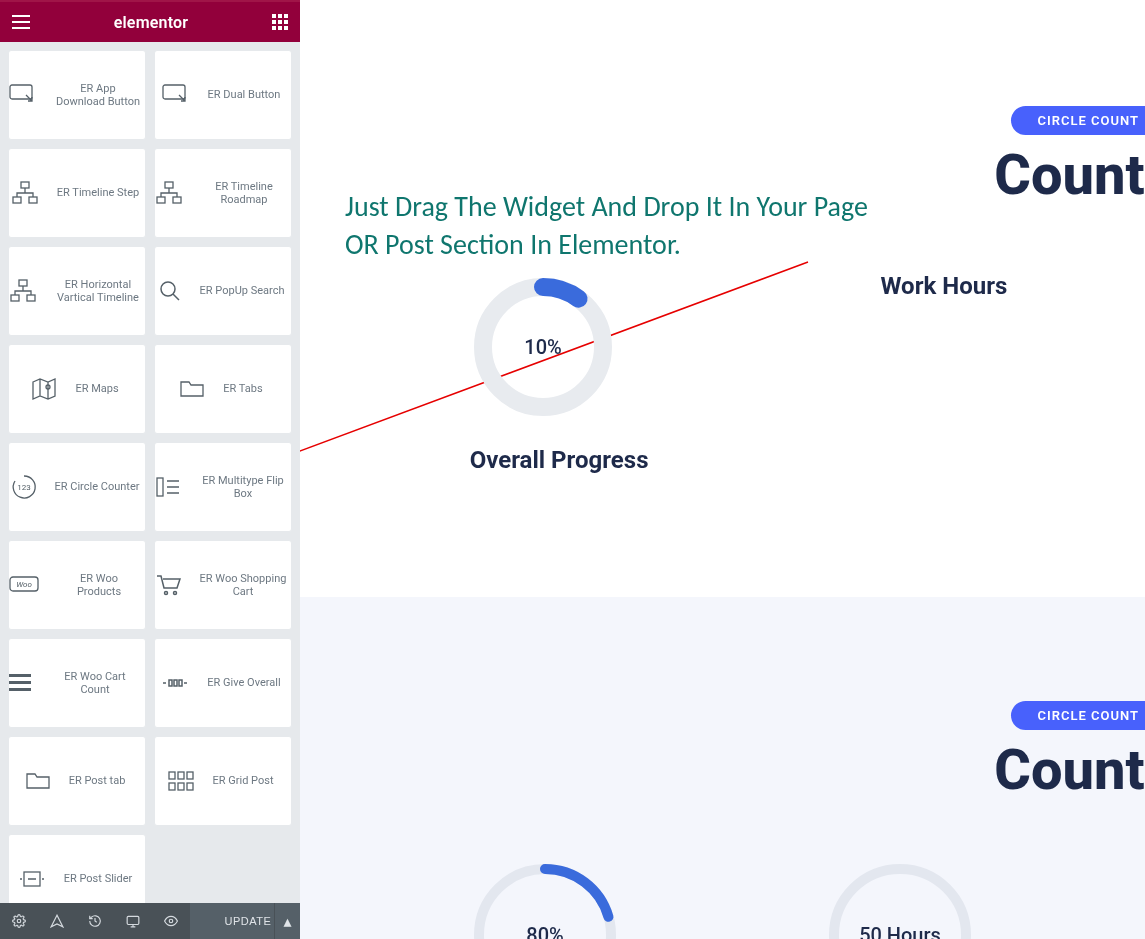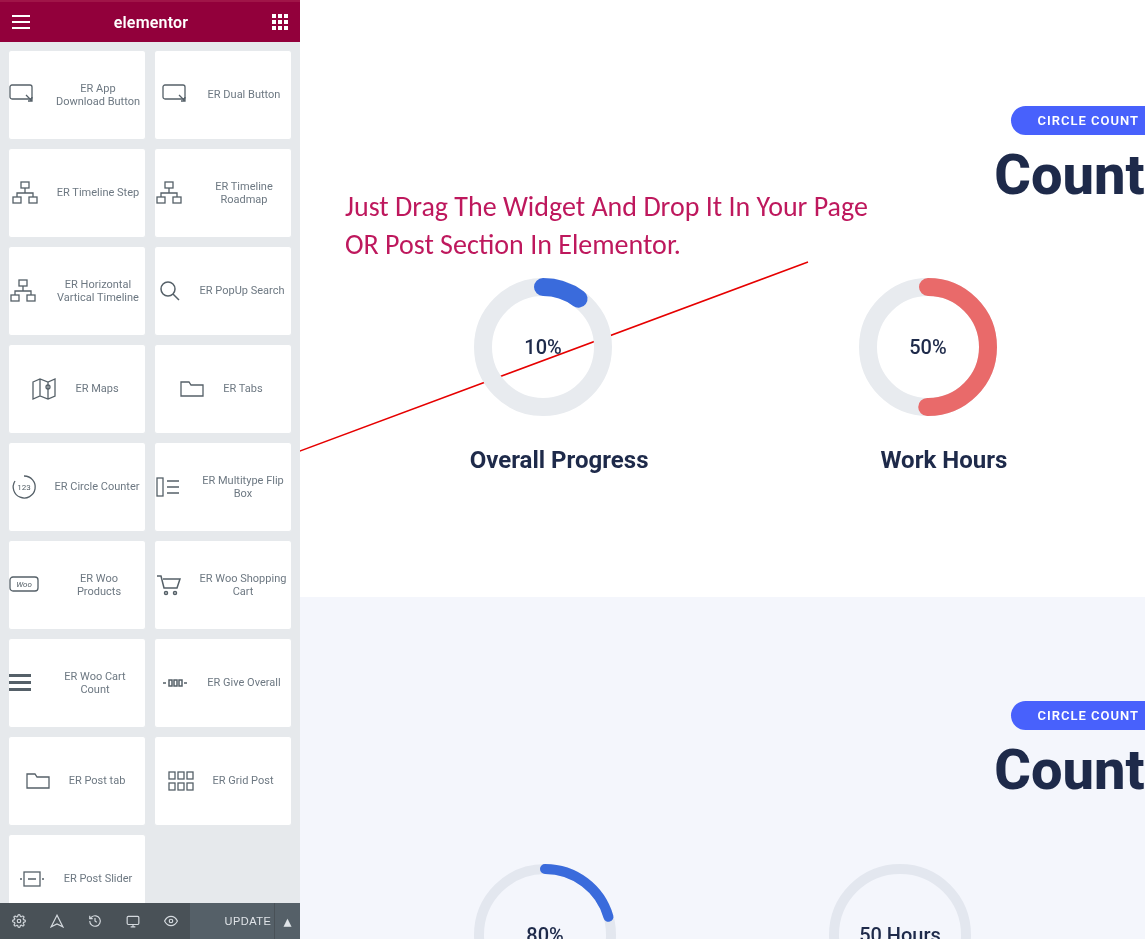--- a/index.html
+++ b/index.html
@@ -23,21 +23,21 @@
 .footer-icon { width: 38px; height: 36px; color: #d5dadf; display: flex; align-items: center; justify-content: center; font-size: 14px; cursor: pointer; }
 .update-btn { flex: 1; height: 36px; background: #556068; color: #e0e4e8; font-size: 11px; font-weight: 500; letter-spacing: 0.5px; border: none; cursor: pointer; display:flex; align-items:center; justify-content:center;padding-left:32px; }
 .update-caret { width: 26px; height: 36px; background: #556068; border-left: 1px solid #495157; color: #e0e4e8; display: flex; align-items: center; justify-content: center; cursor: pointer; }
 
 .collapse-handle { position: absolute; left: 300px; top: 458px; width: 16px; height: 28px; background: #dadfe2; border-radius: 0 3px 3px 0; display: flex; align-items: center; justify-content: center; color: #6d7882; font-size: 10px; cursor: pointer; }
 
 .canvas { position: absolute; left: 300px; top: 2px; right: 0; bottom: 0; background: #fff; overflow:hidden; }
 .section1 { position: relative; height: 595px; background: #fff; }
 .section2 { position: relative; background: #f4f6fc; height: 342px; border-top: 0; }
 
-.annotation { position: absolute; left: 45px; top: 186px; color: #be185d; font-size: 28px; font-weight: 400; line-height: 1.35; font-family: Calibri, Arial, sans-serif; width: 560px; }
+.annotation { position: absolute; left: 45px; top: 186px; color: #0f766e; font-size: 28px; font-weight: 400; line-height: 1.35; font-family: Calibri, Arial, sans-serif; width: 560px; }
 .arrow-svg { position: absolute; left: -22px; top: 255px; }
 
 .badge { position: absolute; right: -20px; top: 104px; background: #4861fc; color: #fff; font-size: 13px; font-weight: 600; letter-spacing: 1px; padding: 7px 26px; border-radius: 18px; }
 .big-title { position: absolute; right: -30px; top: 140px; font-size: 56px; font-weight: 800; color: #1e2a4a; }
 
 .counters-row { position: absolute; top: 270px; left: 0; right: 0; display: flex; justify-content: center; gap: 200px; }
 .counter { display: flex; flex-direction: column; align-items: center; gap: 24px; }
 .ring { position: relative; width: 150px; height: 150px; }
 .ring svg { transform: rotate(-90deg); }
 .ring-text { position: absolute; inset: 0; display: flex; align-items: center; justify-content: center; font-size: 20px; color: #1e2a4a; font-weight: 500; }
@@ -302,27 +302,20 @@
         <div class="ring">
           <svg width="150" height="150">
               <circle cx="75" cy="75" r="60" stroke="#e8ebef" stroke-width="18" fill="none"></circle>
               <circle cx="75" cy="75" r="60" stroke="#3a6bdc" stroke-width="18" fill="none" stroke-dasharray="377" stroke-dashoffset="339" stroke-linecap="round"></circle>
             </svg>
           <div class="ring-text">10%</div>
         </div>
         <div class="counter-label">Overall Progress</div>
       </div>
       <div class="counter">
-        <div class="ring">
-          <svg width="150" height="150">
-              <circle cx="75" cy="75" r="60" stroke="#e8ebef" stroke-width="18" fill="none"></circle>
-              <circle cx="75" cy="75" r="60" stroke="#e96a6a" stroke-width="18" fill="none" stroke-dasharray="377" stroke-dashoffset="188" stroke-linecap="round"></circle>
-            </svg>
-          <div class="ring-text">50%</div>
-        </div>
         <div class="counter-label">Work Hours</div>
       </div>
     </div>
   </div>
 
   <div class="section2">
     <div class="badge">CIRCLE COUNT</div>
     <div class="big-title">Counte</div>
     <div class="counters-row">
       <div class="counter">

